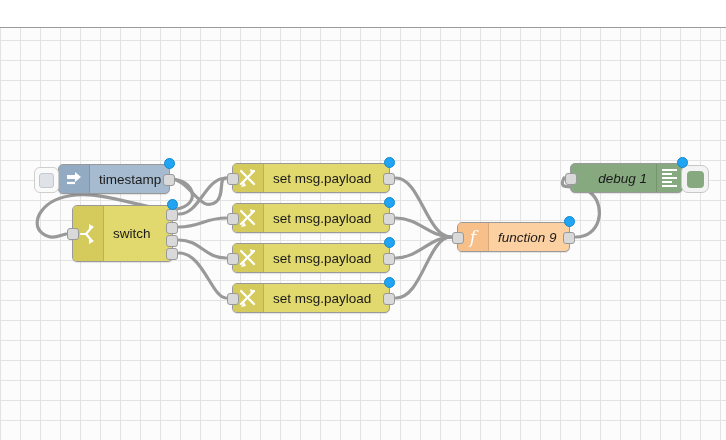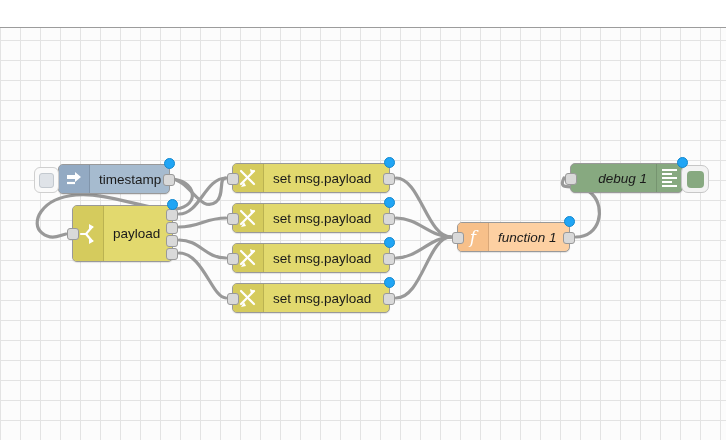--- a/index.html
+++ b/index.html
@@ -217,21 +217,21 @@
 
     <div class="node n-switch" style="left:72px; top:177px; width:101px; height:57px;">
       <div class="icon-box">
         <svg class="gly" width="20" height="22" viewBox="0 0 20 22">
           <path d="M3 11 H8 L14 4" stroke="#ffffff" stroke-width="2.2" fill="none" stroke-linecap="round"></path>
           <path d="M8 11 L14 18" stroke="#ffffff" stroke-width="2.2" fill="none" stroke-linecap="round"></path>
           <path d="M11 1 L16 4 L11 7 Z" fill="#ffffff"></path>
           <path d="M11 15 L16 18 L11 21 Z" fill="#ffffff"></path>
         </svg>
       </div>
-      <div class="label">payload</div>
+      <div class="label">switch</div>
       <span class="port in" style="top:22px;"></span>
       <span class="port out" style="top:3px;"></span>
       <span class="port out" style="top:16px;"></span>
       <span class="port out" style="top:29px;"></span>
       <span class="port out" style="top:42px;"></span>
       <span class="status-dot" style="right:-6px; top:-7px;"></span>
     </div>
 
     <div class="node n-change" style="left:232px; top:135px; width:158px;">
       <div class="icon-box">
@@ -292,21 +292,21 @@
       <span class="port out" style="top:9px;"></span>
       <span class="status-dot" style="right:-6px; top:-7px;"></span>
     </div>
 
     <div class="node n-function" style="left:457px; top:194px; width:113px;">
       <div class="icon-box">
         <svg class="gly" width="18" height="20" viewBox="0 0 18 20">
           <text x="9" y="16" text-anchor="middle" font-family="DejaVu Serif, serif" font-style="italic" font-size="17" fill="#ffffff">f</text>
         </svg>
       </div>
-      <div class="label italic">function 1</div>
+      <div class="label italic">function 9</div>
       <span class="port in" style="top:9px;"></span>
       <span class="port out" style="top:9px;"></span>
       <span class="status-dot" style="right:-6px; top:-7px;"></span>
     </div>
 
     <div class="node n-debug" style="left:570px; top:135px; width:113px;">
       <div class="label italic right-align" style="color:#1a1a1a;">debug 1</div>
       <div class="debug-lines">
         <i></i>
           <i class="short"></i>

